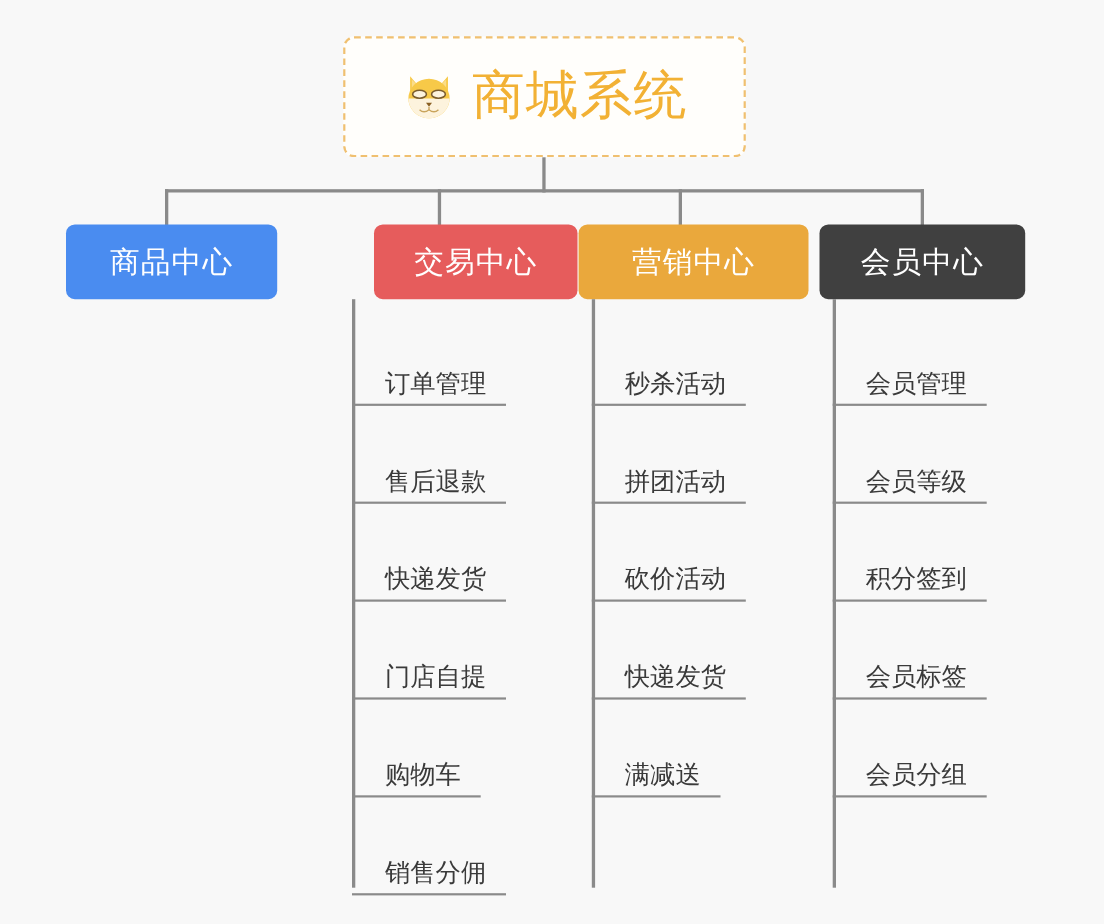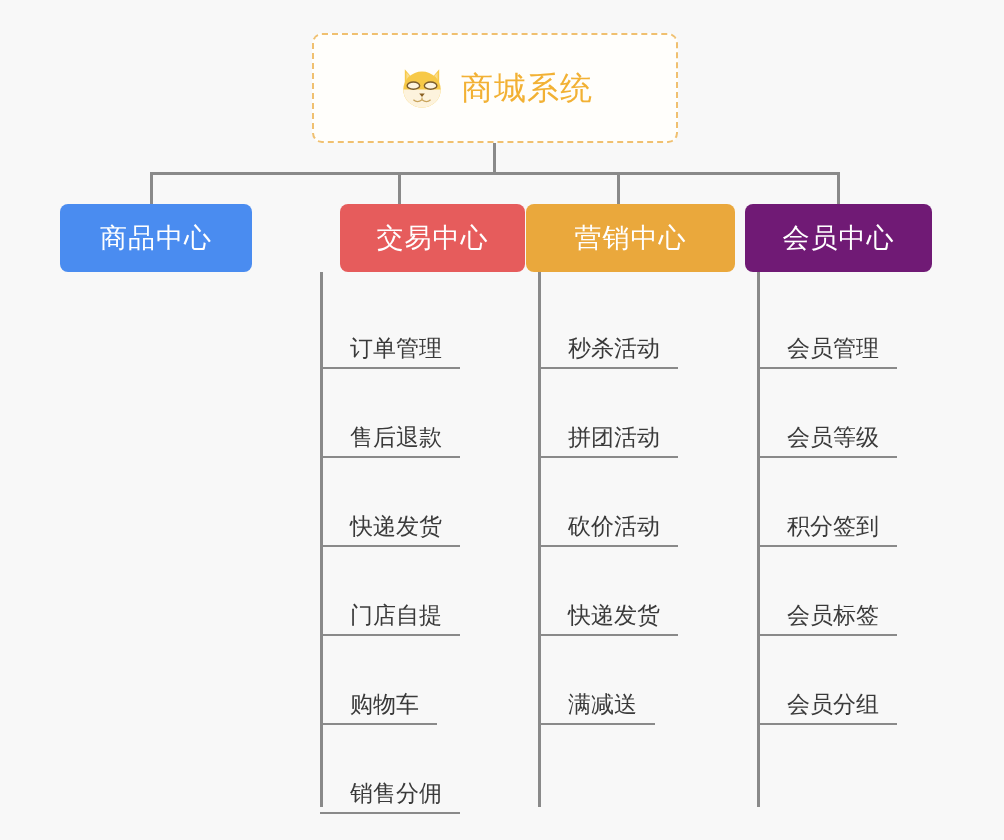--- a/index.html
+++ b/index.html
@@ -35,21 +35,21 @@
     justify-content: center;
     gap: 14px;
   }
   .root-emoji {
     width: 50px;
     height: 50px;
     flex: 0 0 auto;
     display: block;
   }
   .root-title {
-    font-size: 32px;
+    font-size: 48px;
     line-height: 1;
     color: #f2b134;
     letter-spacing: 1px;
     white-space: nowrap;
   }
 
   
   .conn {
     position: absolute;
     background: #8a8a8a;
@@ -194,21 +194,21 @@
       <div class="leaf">
         <span class="leaf-inner">快递发货</span>
       </div>
       <div class="leaf">
         <span class="leaf-inner">满减送</span>
       </div>
     </div>
   </div>
 
   <div class="column" id="col-3">
-    <div class="cat-box" style="background:#701a75;">
+    <div class="cat-box" style="background:#404040;">
       <span>会员中心</span>
     </div>
     <div class="leaf-list">
       <div class="leaf-trunk" style="height:535px;"></div>
       <div class="leaf">
         <span class="leaf-inner">会员管理</span>
       </div>
       <div class="leaf">
         <span class="leaf-inner">会员等级</span>
       </div>

